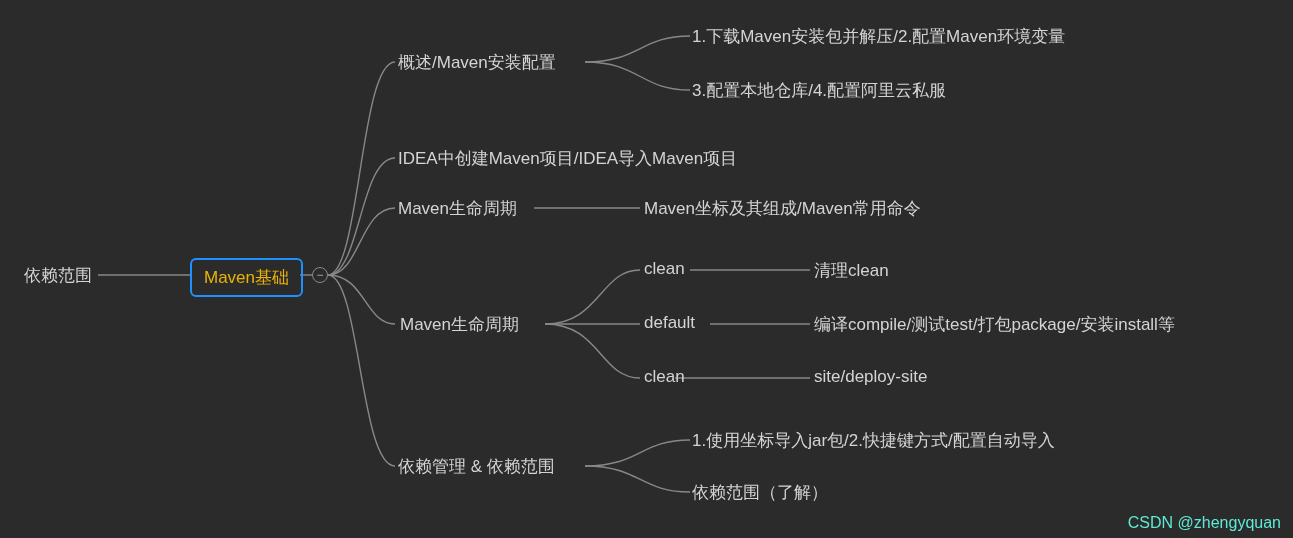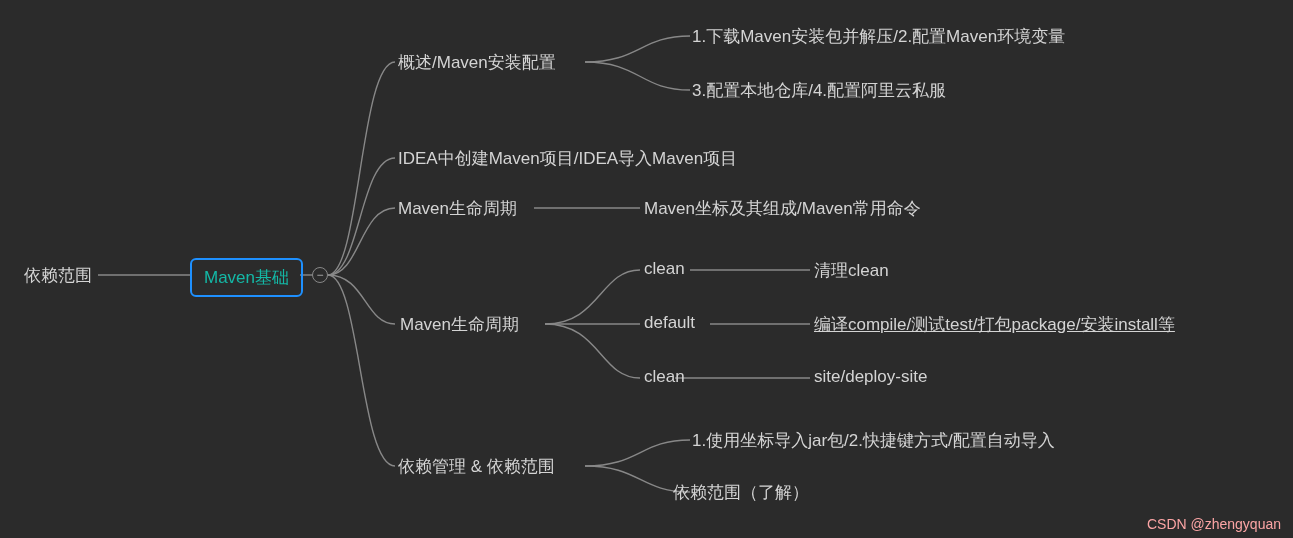--- a/index.html
+++ b/index.html
@@ -14,43 +14,43 @@
     overflow: hidden;
   }
   .node {
     position: absolute;
     white-space: nowrap;
   }
   .root-box {
     border: 2px solid #1e90ff;
     border-radius: 6px;
     padding: 6px 12px;
-    color: #14b8a6;
+    color: #eab308;
   }
   .collapse-btn {
     position: absolute;
     width: 16px;
     height: 16px;
     border: 1.5px solid #888;
     border-radius: 50%;
     background: #2b2b2b;
     display: flex;
     align-items: center;
     justify-content: center;
     font-size: 12px;
     line-height: 1;
     color: #aaa;
     cursor: pointer;
   }
   .watermark {
     position: absolute;
     right: 12px;
     bottom: 6px;
-    font-size: 14px;
-    color: #fca5a5;
+    font-size: 16px;
+    color: #5eead4;
   }
   svg.lines {
     position: absolute;
     top: 0; left: 0;
     width: 1293px;
     height: 538px;
     pointer-events: none;
   }
   svg.lines path {
     stroke: #888;
@@ -128,35 +128,35 @@
 </div>
 <div class="node" style="left:644px; top:259px;">
   <span>clean</span>
 </div>
 <div class="node" style="left:814px; top:259px;">
   <span>清理clean</span>
 </div>
 <div class="node" style="left:644px; top:313px;">
   <span>default</span>
 </div>
-<div class="node" style="left:814px; top:313px;text-decoration:underline;">
+<div class="node" style="left:814px; top:313px;">
   <span>编译compile/测试test/打包package/安装install等</span>
 </div>
 <div class="node" style="left:644px; top:367px;">
   <span>clean</span>
 </div>
 <div class="node" style="left:814px; top:367px;">
   <span>site/deploy-site</span>
 </div>
 
 <div class="node" style="left:398px; top:455px;">
   <span>依赖管理 &amp; 依赖范围</span>
 </div>
 <div class="node" style="left:692px; top:429px;">
   <span>1.使用坐标导入jar包/2.快捷键方式/配置自动导入</span>
 </div>
-<div class="node" style="left:673px; top:481px;">
+<div class="node" style="left:692px; top:481px;">
   <span>依赖范围（了解）</span>
 </div>
 
 <div class="watermark">
   <span>CSDN @zhengyquan</span>
 </div>
 
 </body></html>

